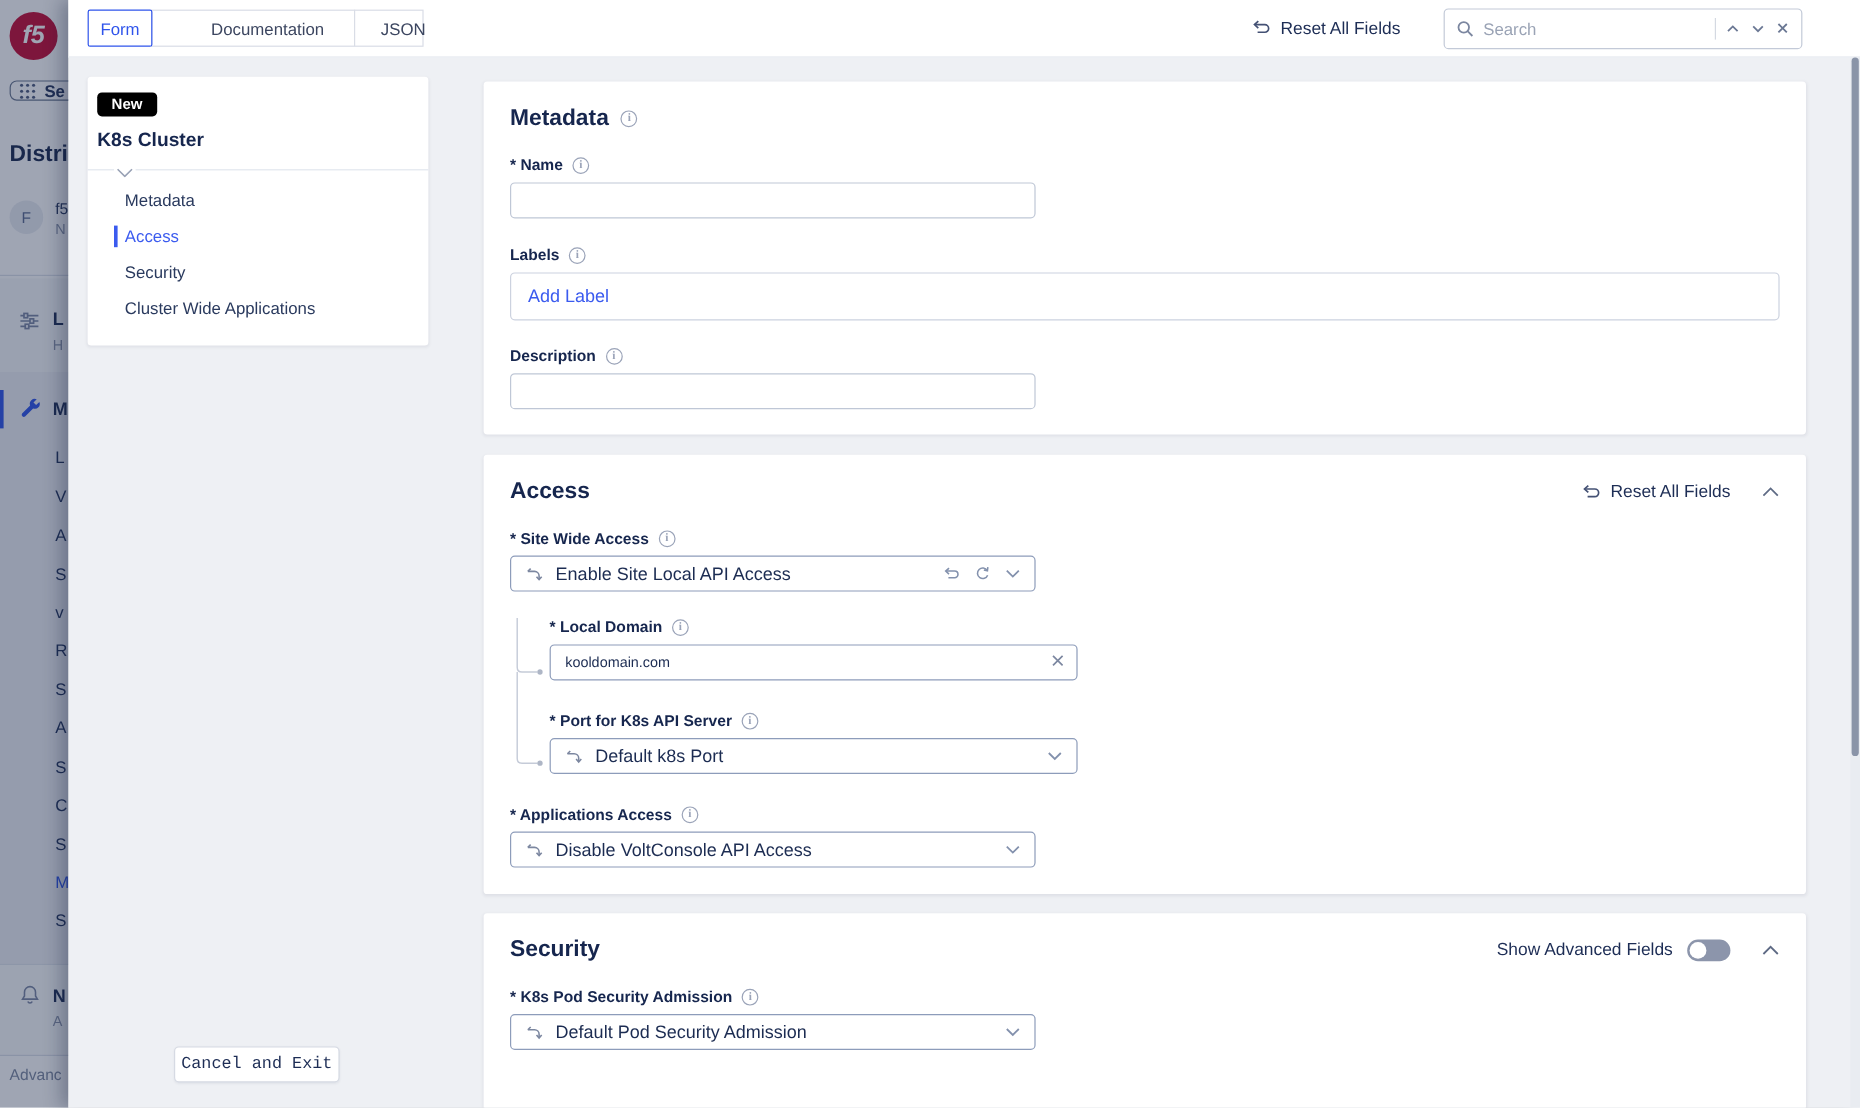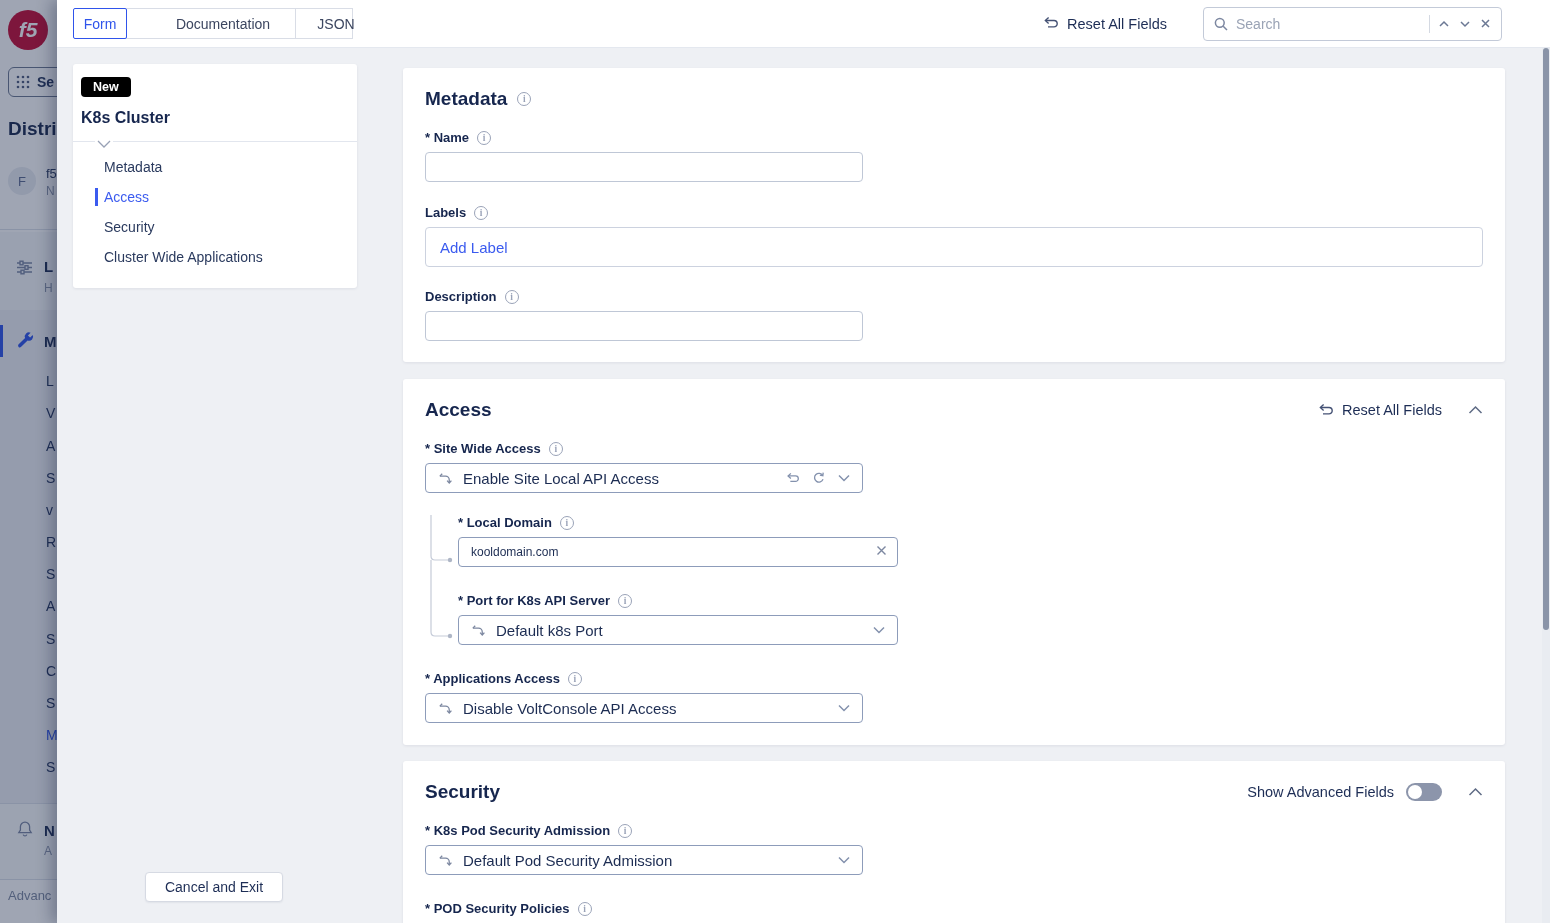--- a/index.html
+++ b/index.html
@@ -8,21 +8,21 @@
 
   
   .sidebar { position:absolute; left:0; top:0; width:260px; height:923px; background:#fff; }
   .sb-band-group { position:absolute; left:0; top:232px; width:260px; height:78px; background:#f7f8fa; }
   .sb-band-active { position:absolute; left:0; top:310px; width:260px; height:493px; background:#eef0f5; }
   .sb-band-notif { position:absolute; left:0; top:803px; width:260px; height:77px; background:#fafbfc; }
   .sb-divider { position:absolute; left:0; width:260px; height:1px; background:#dbe0e8; }
   .logo-ball { position:absolute; left:8px; top:10px; width:40px; height:40px; border-radius:50%;
     background:#c50a33; color:#fff; display:flex; align-items:center; justify-content:center;
     font-weight:700; font-style:italic; font-size:21px; }
-  .launcher { position:absolute; left:8px; top:67px; width:72px; height:30px; border:1.5px solid #6b7890;
+  .launcher { position:absolute; left:8px; top:67px; width:72px; height:17px; border:1.5px solid #6b7890;
     border-radius:6px; display:flex; align-items:center; gap:7px; padding:0 7px;
     color:#25355c; font-size:14px; font-weight:600; }
   .sb-title { position:absolute; left:8px; top:118px; font-size:19px; font-weight:700; color:#19294e; white-space:nowrap; }
   .sb-avatar { position:absolute; left:8px; top:167px; width:28px; height:28px; border-radius:50%;
     background:#e9ecf2; color:#5a6a90; font-size:13px; display:flex; align-items:center; justify-content:center; }
   .sb-tenant-name { position:absolute; left:46px; top:166px; font-size:13px; color:#2a3a60; }
   .sb-tenant-sub  { position:absolute; left:46px; top:184px; font-size:12px; color:#8b95ab; }
   .sb-row-label { position:absolute; left:44px; font-size:15px; font-weight:700; color:#1d2d55; }
   .sb-row-sub   { position:absolute; left:44px; font-size:12px; color:#8b95ab; }
   .sb-icon { position:absolute; color:#7a86a3; }
@@ -63,21 +63,21 @@
   .panel-divider { position:relative; height:1px; background:#e2e6ee; margin-bottom:10px; }
   .panel-notch { position:absolute; left:22px; top:-1px; background:#fff; padding:0 2px; }
   .pnav-item { position:relative; height:30px; display:flex; align-items:center; padding-left:31px;
     font-size:14px; color:#2a3a5e; cursor:pointer; }
   .pnav-item.active { color:#3b5bef; }
   .pnav-item.active::before { content:""; position:absolute; left:22px; top:6px; width:3px; height:18px; background:#3b5bef; }
 
   .cancel-btn { position:absolute; left:88px; top:872px; width:138px; height:30px; background:#fff;
     border:1px solid #d6dae3; border-radius:4px; font-size:14px; color:#1d2d55;
     display:flex; align-items:center; justify-content:center; cursor:pointer;
-    box-shadow:0 1px 2px rgba(20,30,60,0.06); }
+    box-shadow:0 1px 2px rgba(20,30,60,0.06);font-family:Liberation Mono, monospace; }
 
   
   .card { position:absolute; left:346px; width:1102px; background:#fff; border-radius:3px;
     box-shadow:0 1px 3px rgba(20,30,60,0.08); padding:20px 22px; }
   .card.c-meta { top:68px; height:294px; }
   .card.c-access { top:379px; height:366px; }
   .card.c-security { top:761px; height:250px; }
   .card-hrow { display:flex; align-items:center; justify-content:space-between; }
   h2.sec-title { font-size:19px; font-weight:700; color:#16264e; display:flex; align-items:center; gap:10px; }
   .hdr-tools { display:flex; align-items:center; gap:26px; color:#1d2d55; }
@@ -444,22 +444,18 @@
       <span class="txt">Default Pod Security Admission</span>
       <span class="ricons">
         <span>
           <svg width="12" height="8" viewBox="0 0 12 8" fill="none" stroke="#8391ad" stroke-width="1.5">
               <path d="M1 1.5 L6 6.5 L11 1.5"></path>
             </svg>
         </span>
       </span>
     </div>
 
-    <div class="fi-label mt26">
-      <span>* POD Security Policies</span>
-      <span class="info"></span>
-    </div>
   </div>
 
   <div class="scroll-track">
     <div class="scroll-thumb"></div>
   </div>
 </div>
 
 </body></html>

